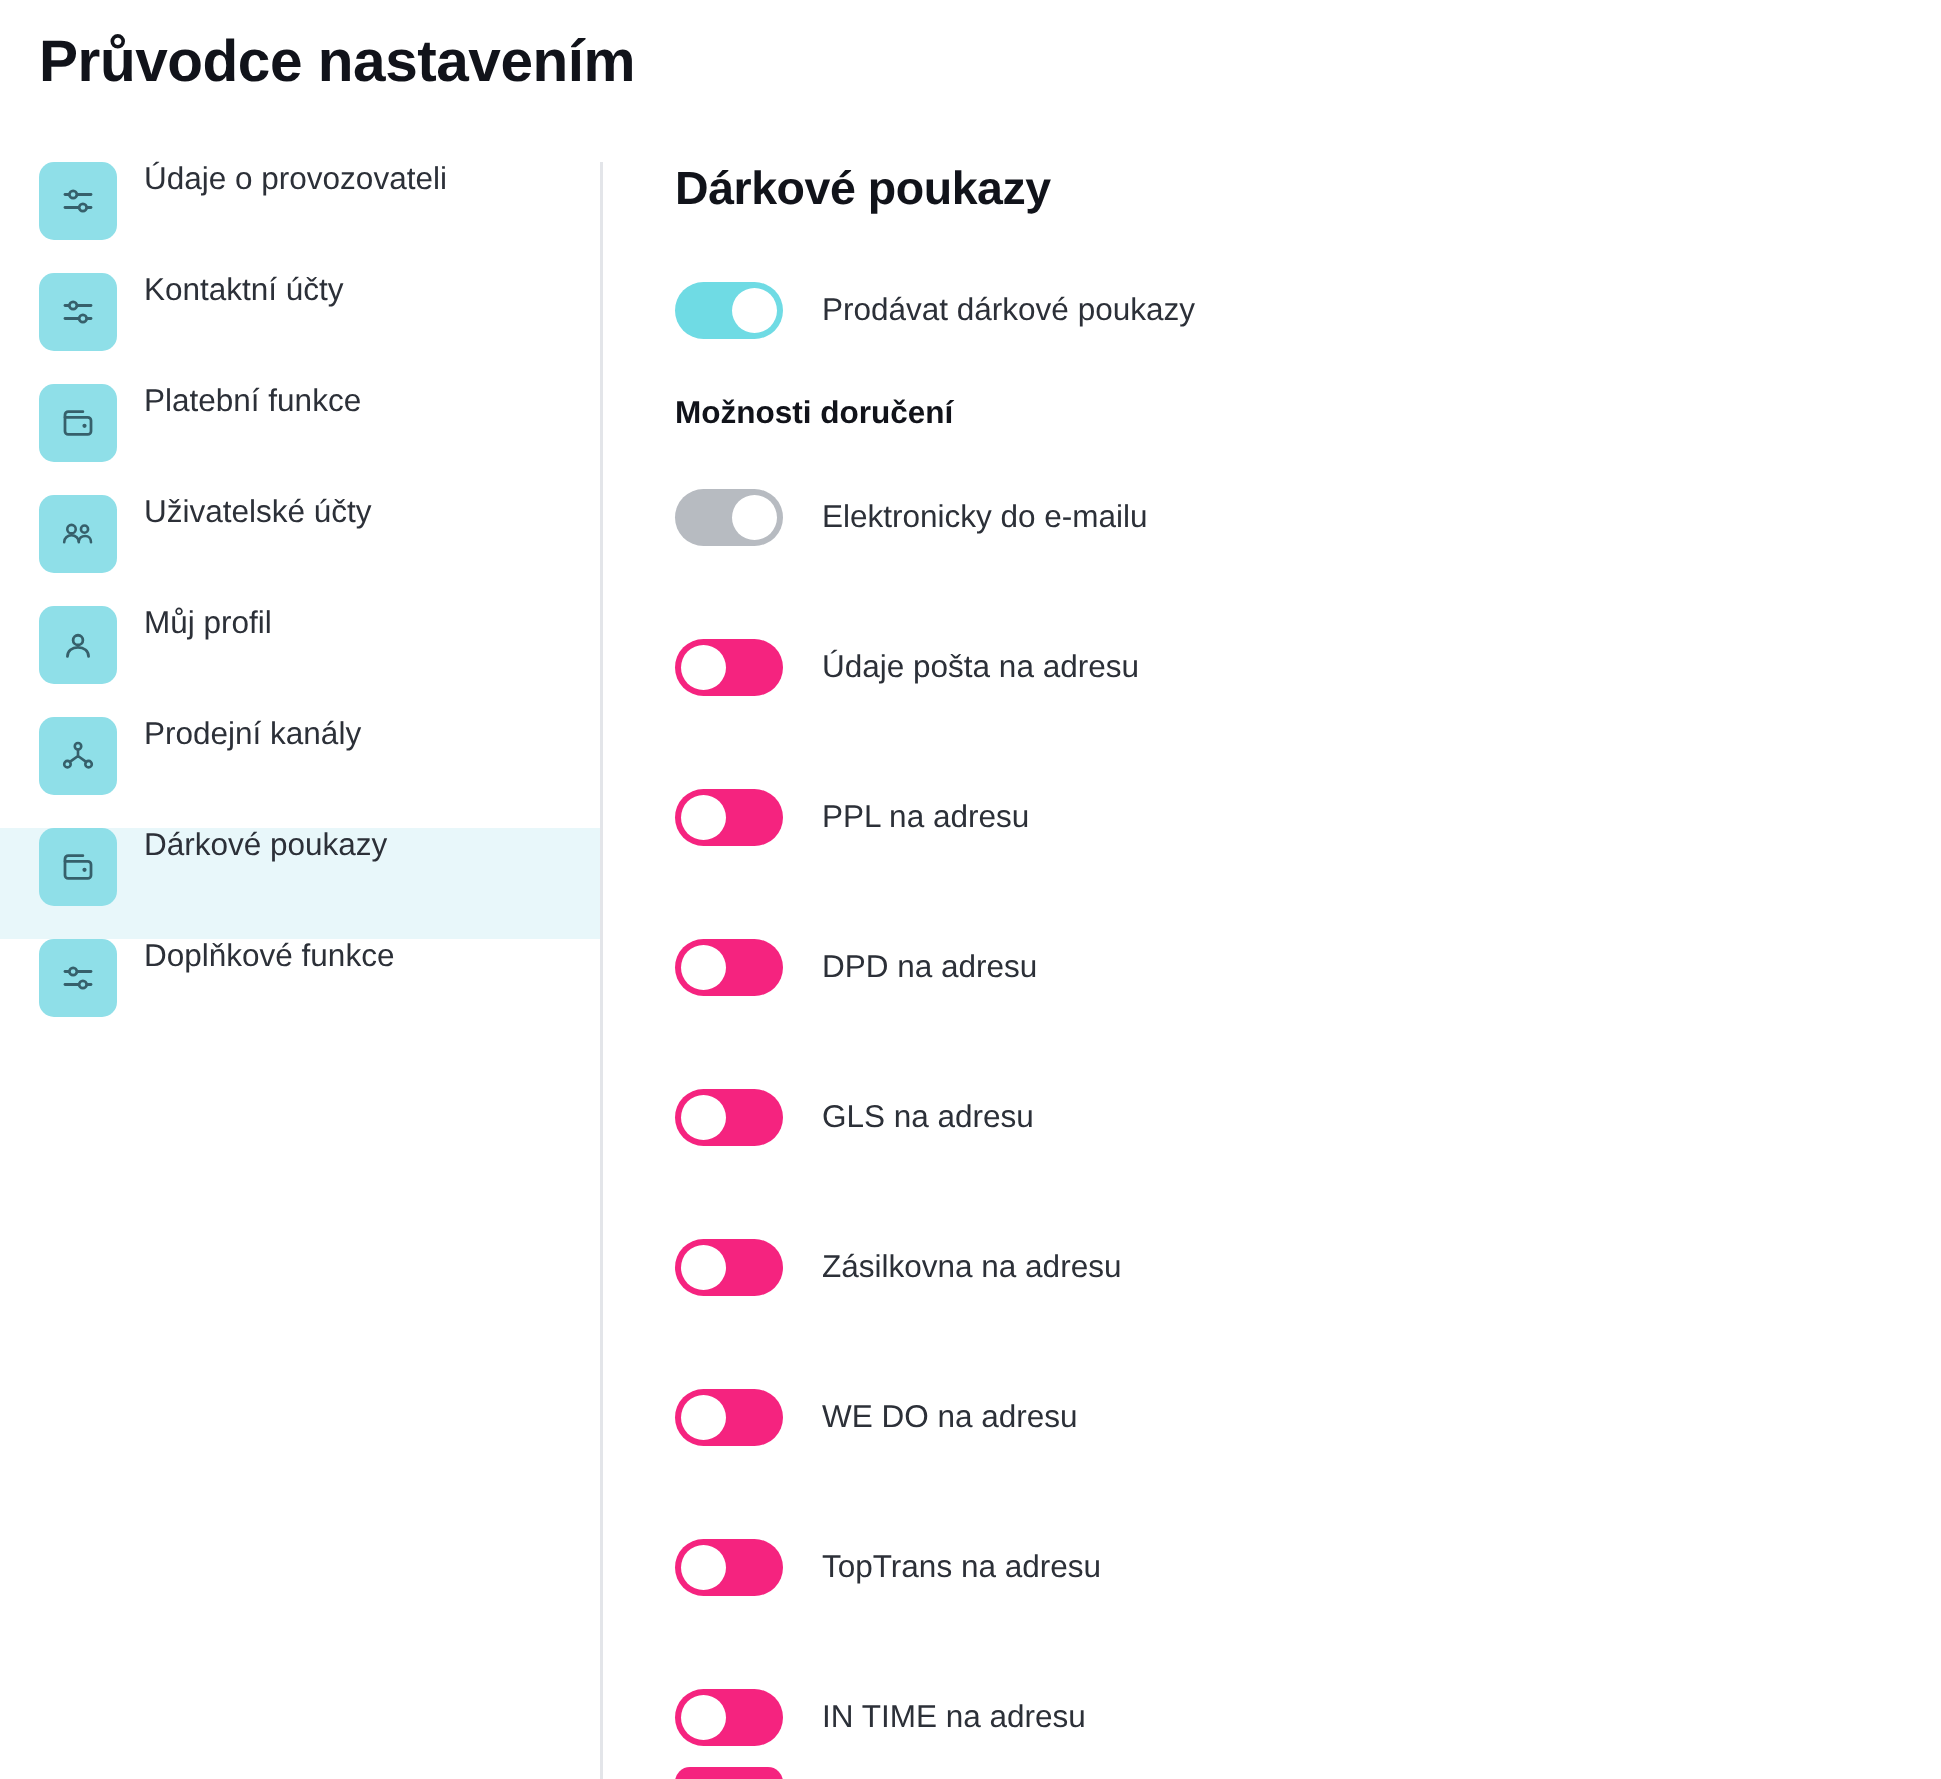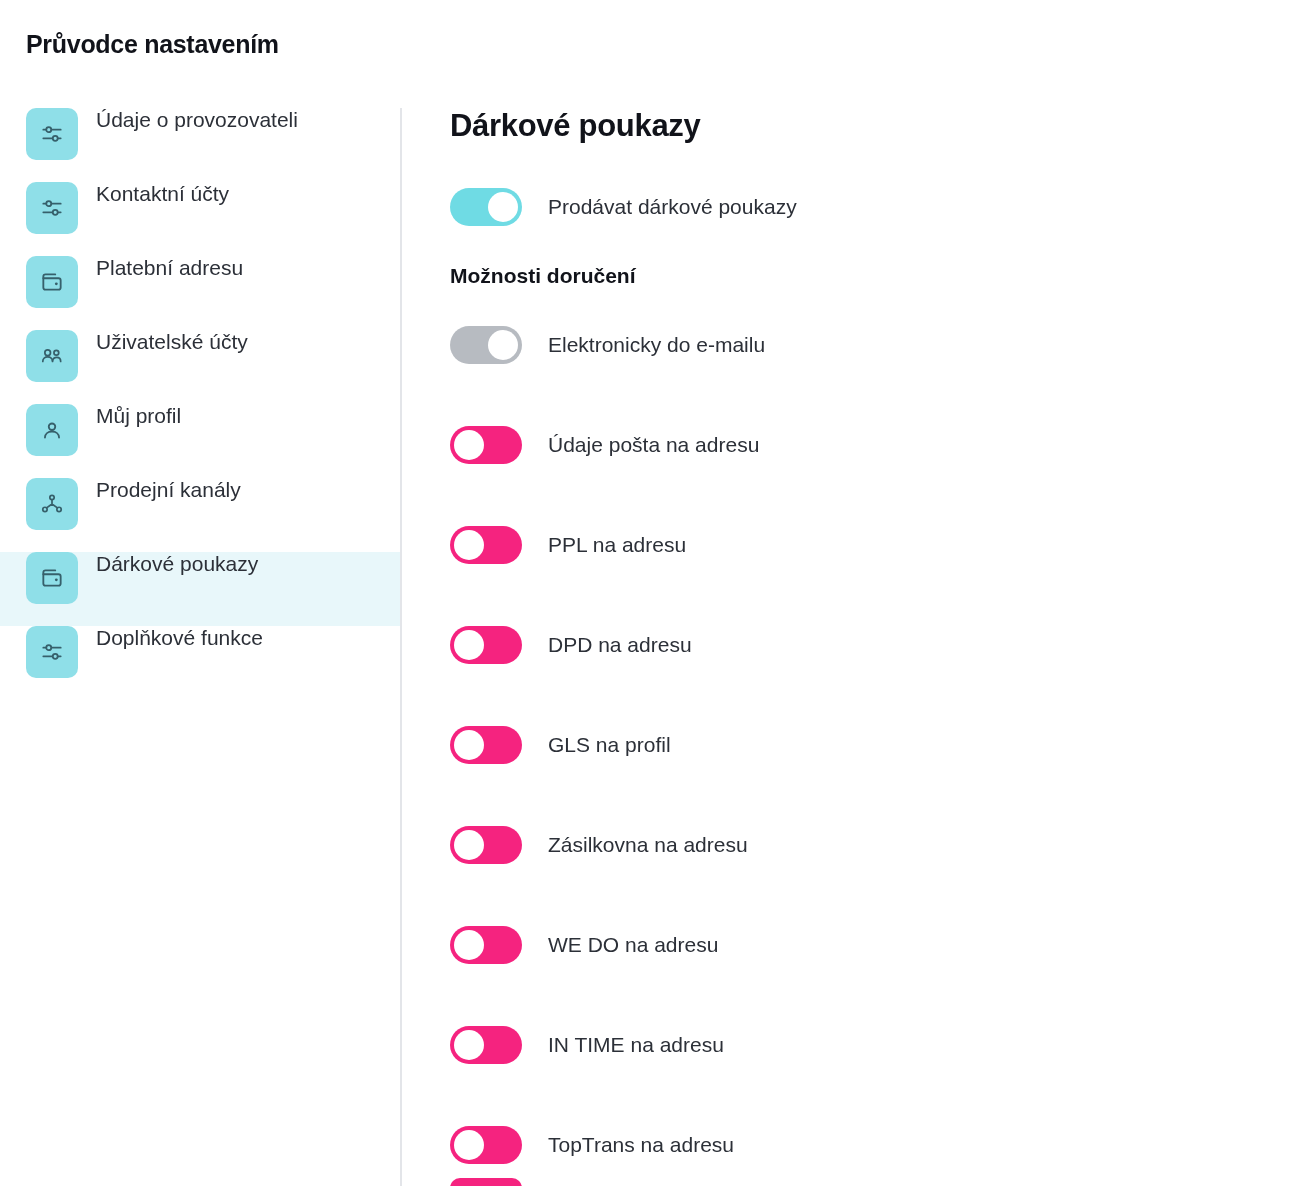--- a/index.html
+++ b/index.html
@@ -12,22 +12,22 @@
   .page {
     position: relative;
     width: 1294px;
     height: 1186px;
     overflow: hidden;
     background: #fff;
   }
   .page-title {
     position: absolute;
     left: 26px;
-    top: 30px;
-    font-size: 25px;
+    top: 20px;
+    font-size: 39px;
     font-weight: bold;
     color: #11131a;
     letter-spacing: -0.3px;
   }
 
   
   .sidebar {
     position: absolute;
     left: 0;
     top: 108px;
@@ -170,21 +170,21 @@
     </div>
 
     <div class="sidebar-item">
       <span class="sidebar-icon">
         <svg width="26" height="26" viewBox="0 0 24 24" fill="none" stroke="currentColor" stroke-width="1.7" stroke-linecap="round" stroke-linejoin="round">
           <path d="M4 8.5h14a2 2 0 0 1 2 2V17a2 2 0 0 1-2 2H6a2 2 0 0 1-2-2V8.5z"></path>
           <path d="M4 8.5V7a2 2 0 0 1 2-2h9"></path>
           <circle cx="16" cy="13.7" r="1.3" fill="currentColor" stroke="none"></circle>
         </svg>
       </span>
-      <span class="sidebar-label">Platební adresu</span>
+      <span class="sidebar-label">Platební funkce</span>
     </div>
 
     <div class="sidebar-item">
       <span class="sidebar-icon">
         <svg width="26" height="26" viewBox="0 0 24 24" fill="none" stroke="currentColor" stroke-width="1.6" stroke-linecap="round">
           <circle cx="8" cy="9" r="2.6"></circle>
             <path d="M3.5 17c0-2.5 2-4.2 4.5-4.2S12.5 14.5 12.5 17"></path>
           <circle cx="16" cy="9" r="2.2"></circle>
             <path d="M12.5 16.4c.4-2 2-3.2 3.9-3.2 2.1 0 3.6 1.4 3.6 3.8"></path>
         </svg>
@@ -281,49 +281,49 @@
         <span class="switch on-pink">
             <span class="knob"></span>
           </span>
         <span class="toggle-label">DPD na adresu</span>
       </div>
 
       <div class="toggle-row">
         <span class="switch on-pink">
             <span class="knob"></span>
           </span>
-        <span class="toggle-label">GLS na profil</span>
+        <span class="toggle-label">GLS na adresu</span>
       </div>
 
       <div class="toggle-row">
         <span class="switch on-pink">
             <span class="knob"></span>
           </span>
         <span class="toggle-label">Zásilkovna na adresu</span>
       </div>
 
       <div class="toggle-row">
         <span class="switch on-pink">
             <span class="knob"></span>
           </span>
         <span class="toggle-label">WE DO na adresu</span>
       </div>
 
       <div class="toggle-row">
         <span class="switch on-pink">
             <span class="knob"></span>
           </span>
+        <span class="toggle-label">TopTrans na adresu</span>
+      </div>
+
+      <div class="toggle-row">
+        <span class="switch on-pink">
+            <span class="knob"></span>
+          </span>
         <span class="toggle-label">IN TIME na adresu</span>
       </div>
 
-      <div class="toggle-row">
-        <span class="switch on-pink">
-            <span class="knob"></span>
-          </span>
-        <span class="toggle-label">TopTrans na adresu</span>
-      </div>
-
     </div>
   </div>
 
   <div class="partial"></div>
 
 </div>
 
 </body></html>

